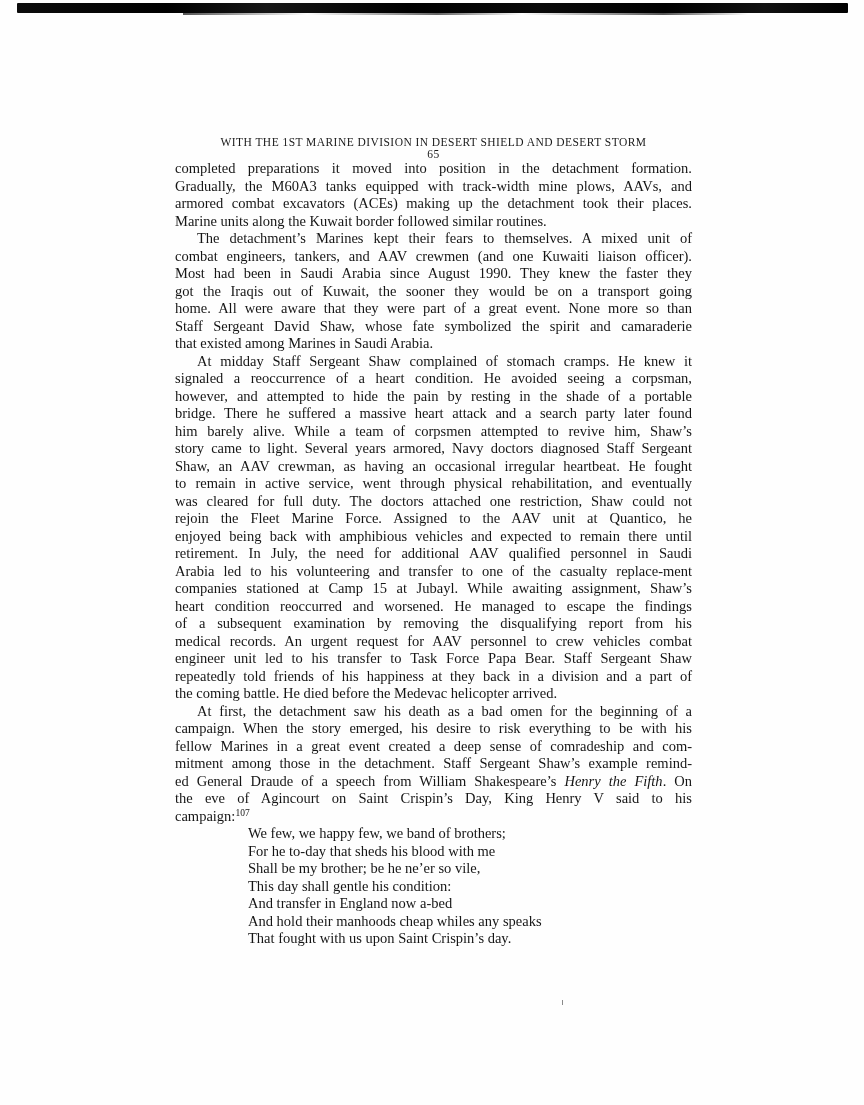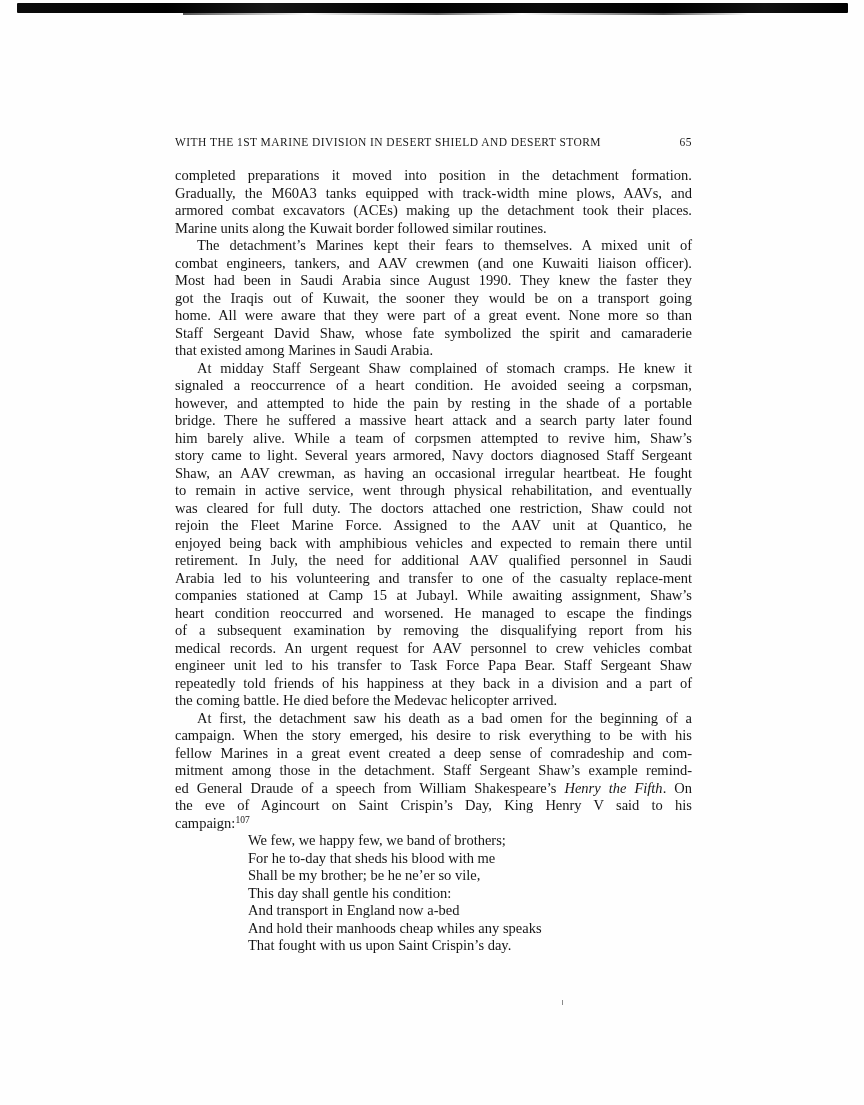--- a/index.html
+++ b/index.html
@@ -21,25 +21,26 @@
   }
   .topbar::after {
     content: ""; position: absolute; left: 20%; right: 12%; bottom: -2px; height: 2px;
     background: linear-gradient(90deg,#555 0%,transparent 22%,#666 45%,transparent 60%,#555 85%,transparent 100%);
   }
   .speck { position: absolute; left: 562px; top: 1000px; width: 1px; height: 5px; background: #8a8a8a; }
 
   .text-col { position: absolute; left: 175px; top: 136px; width: 517px; }
 
   .header-row {
-    display: flex; justify-content: space-between; align-items: flex-start;
+    display: flex; justify-content: space-between; align-items: center;
     font-size: 11.5px; letter-spacing: 0.45px; line-height: 12px;
     color: #1a1a1a;
+    flex-direction: column;
   }
-  .body-block { margin-top: 19px; }
+  .body-block { }
 
   .para { margin: 0; }
   .line {
     height: 17.5px; line-height: 17.5px; font-size: 14.5px;
     text-align: justify; text-align-last: justify;
     white-space: normal;
   }
   .line.last { text-align-last: left; }
   .line.first { text-indent: 22px; }
 
@@ -106,19 +107,19 @@
           <div class="line"><span>mitment among those in the detachment. Staff Sergeant Shaw’s example remind-</span></div>
           <div class="line"><span>ed General Draude of a speech from William Shakespeare’s </span><span class="it">Henry the Fifth</span><span>. On</span></div>
           <div class="line"><span>the eve of Agincourt on Saint Crispin’s Day, King Henry V said to his</span></div>
           <div class="line last"><span>campaign:</span><span class="sup">107</span></div>
         </div>
         <div class="para quote">
           <div class="line"><span>We few, we happy few, we band of brothers;</span></div>
           <div class="line"><span>For he to-day that sheds his blood with me</span></div>
           <div class="line"><span>Shall be my brother; be he ne’er so vile,</span></div>
           <div class="line"><span>This day shall gentle his condition:</span></div>
-          <div class="line"><span>And transport in England now a-bed</span></div>
+          <div class="line"><span>And transfer in England now a-bed</span></div>
           <div class="line"><span>And hold their manhoods cheap whiles any speaks</span></div>
           <div class="line last"><span>That fought with us upon Saint Crispin’s day.</span></div>
         </div>
       </div>
   </div>
 </div>
 
 </body></html>

